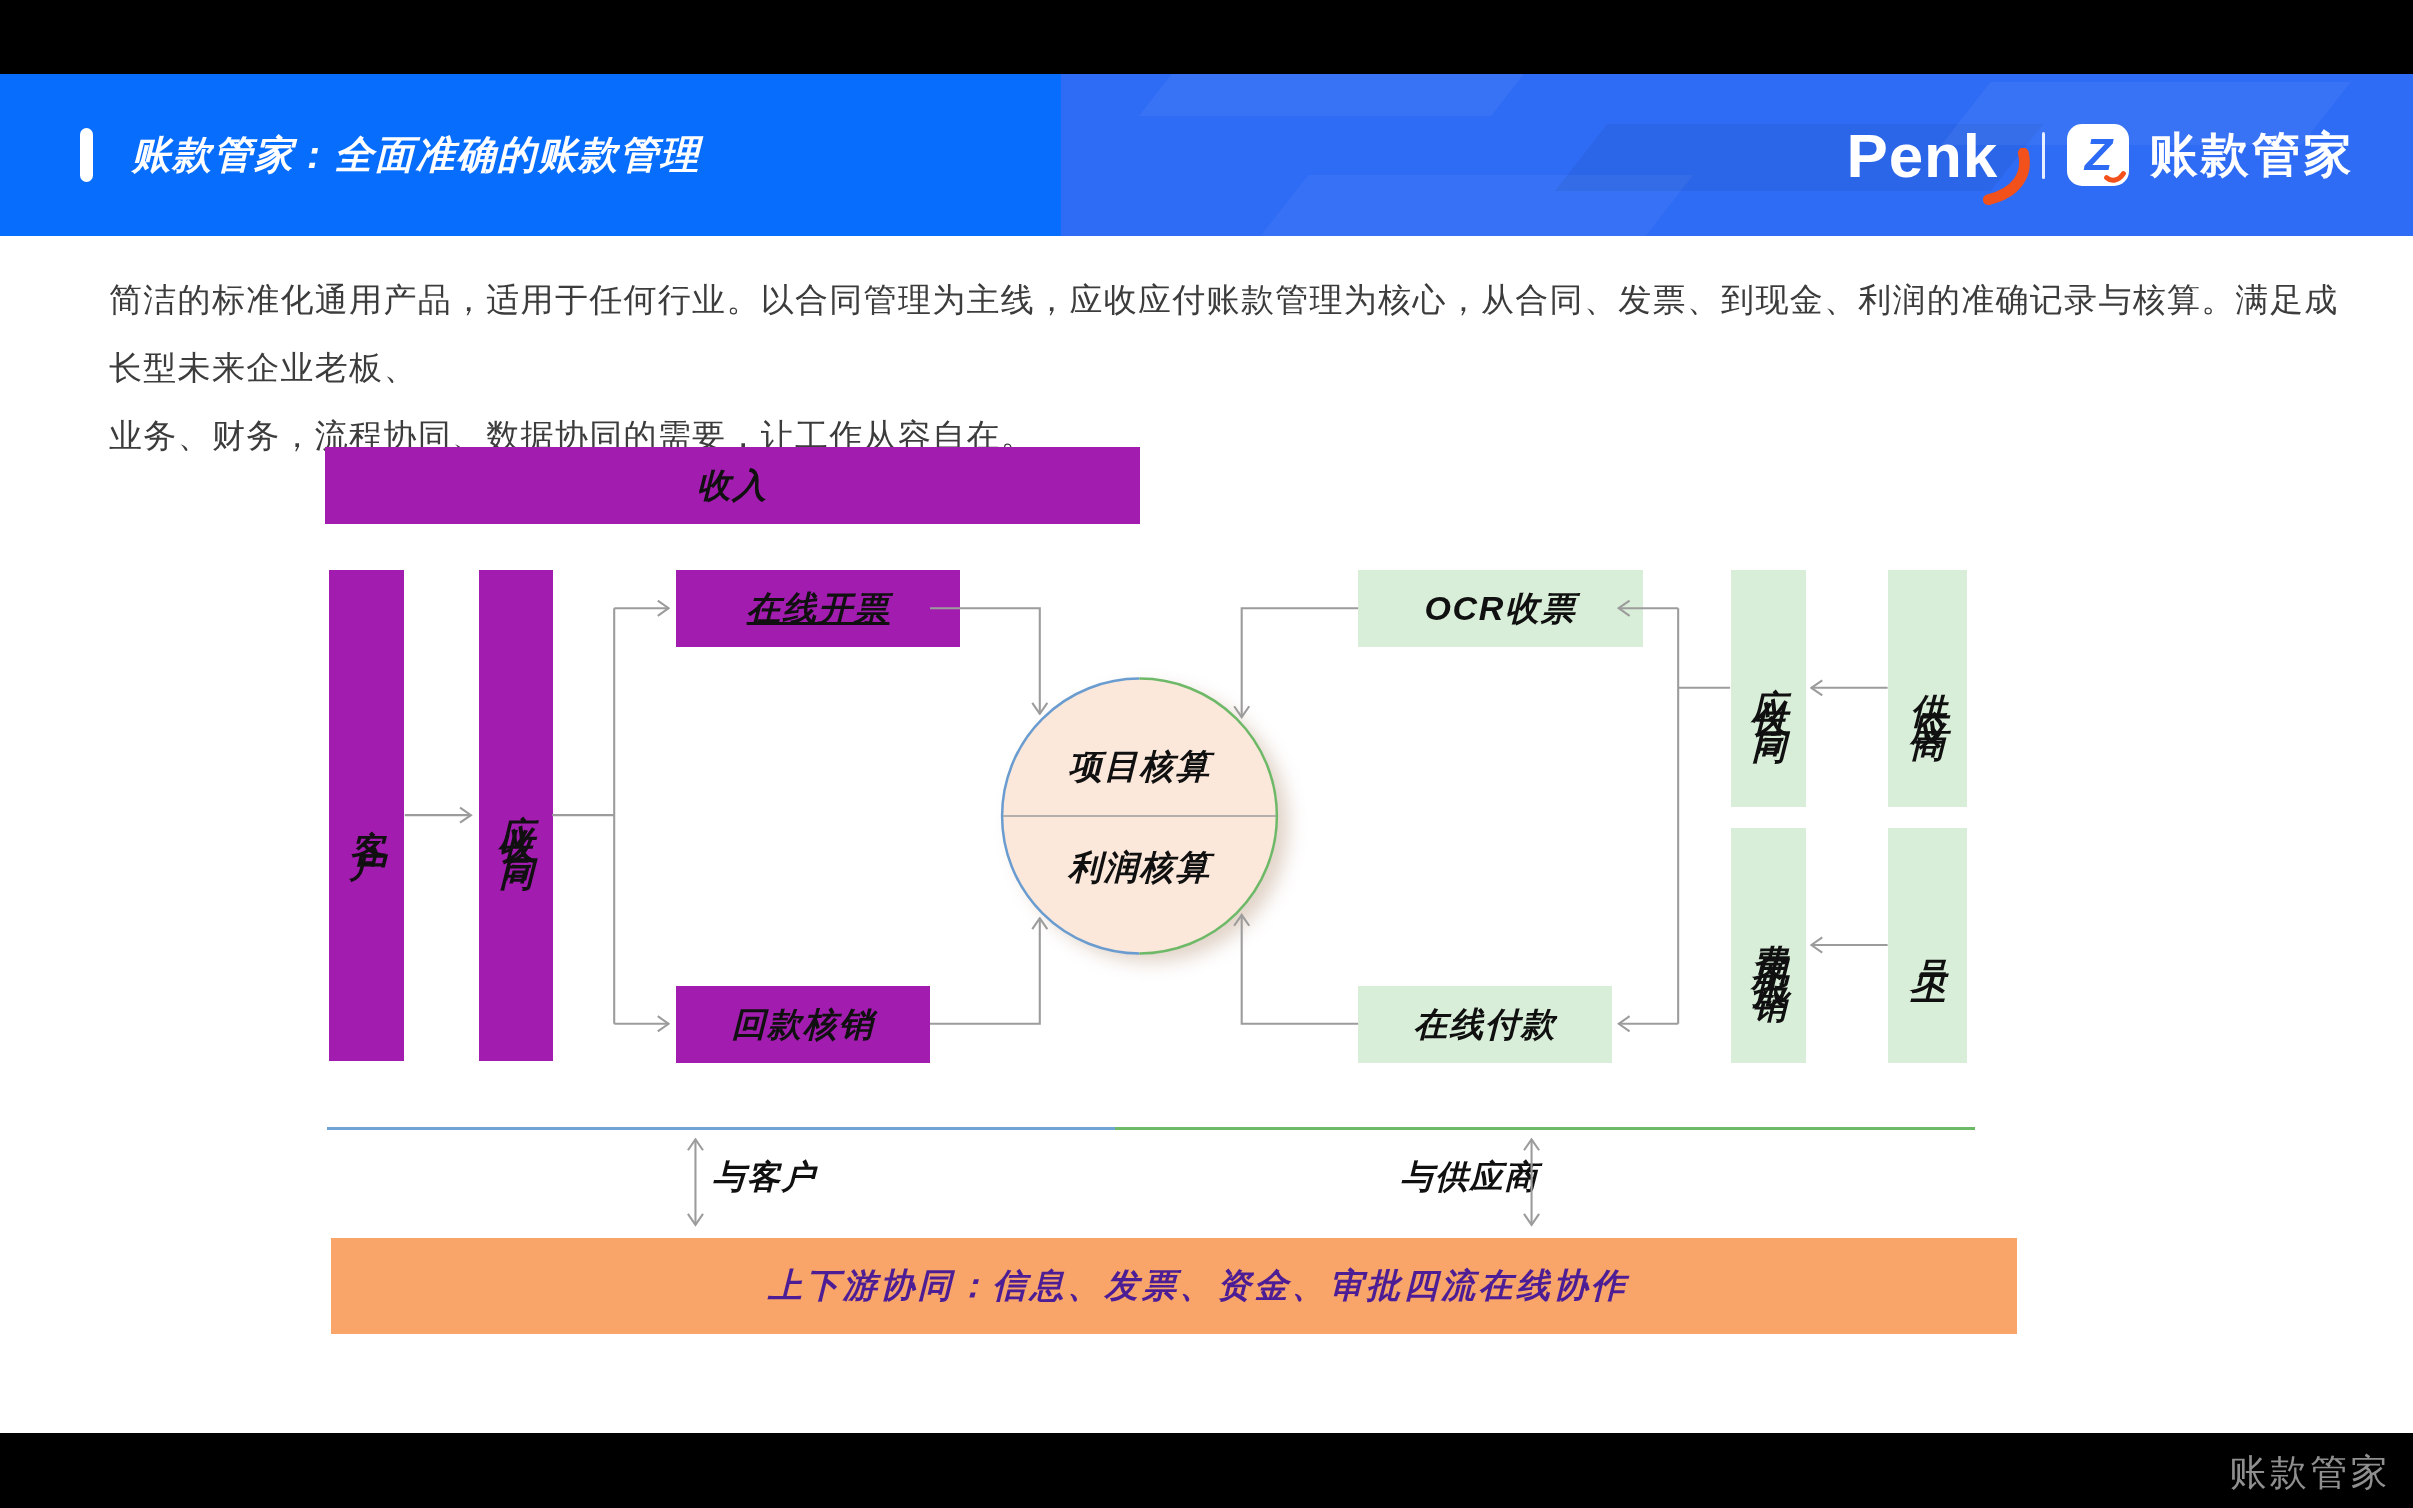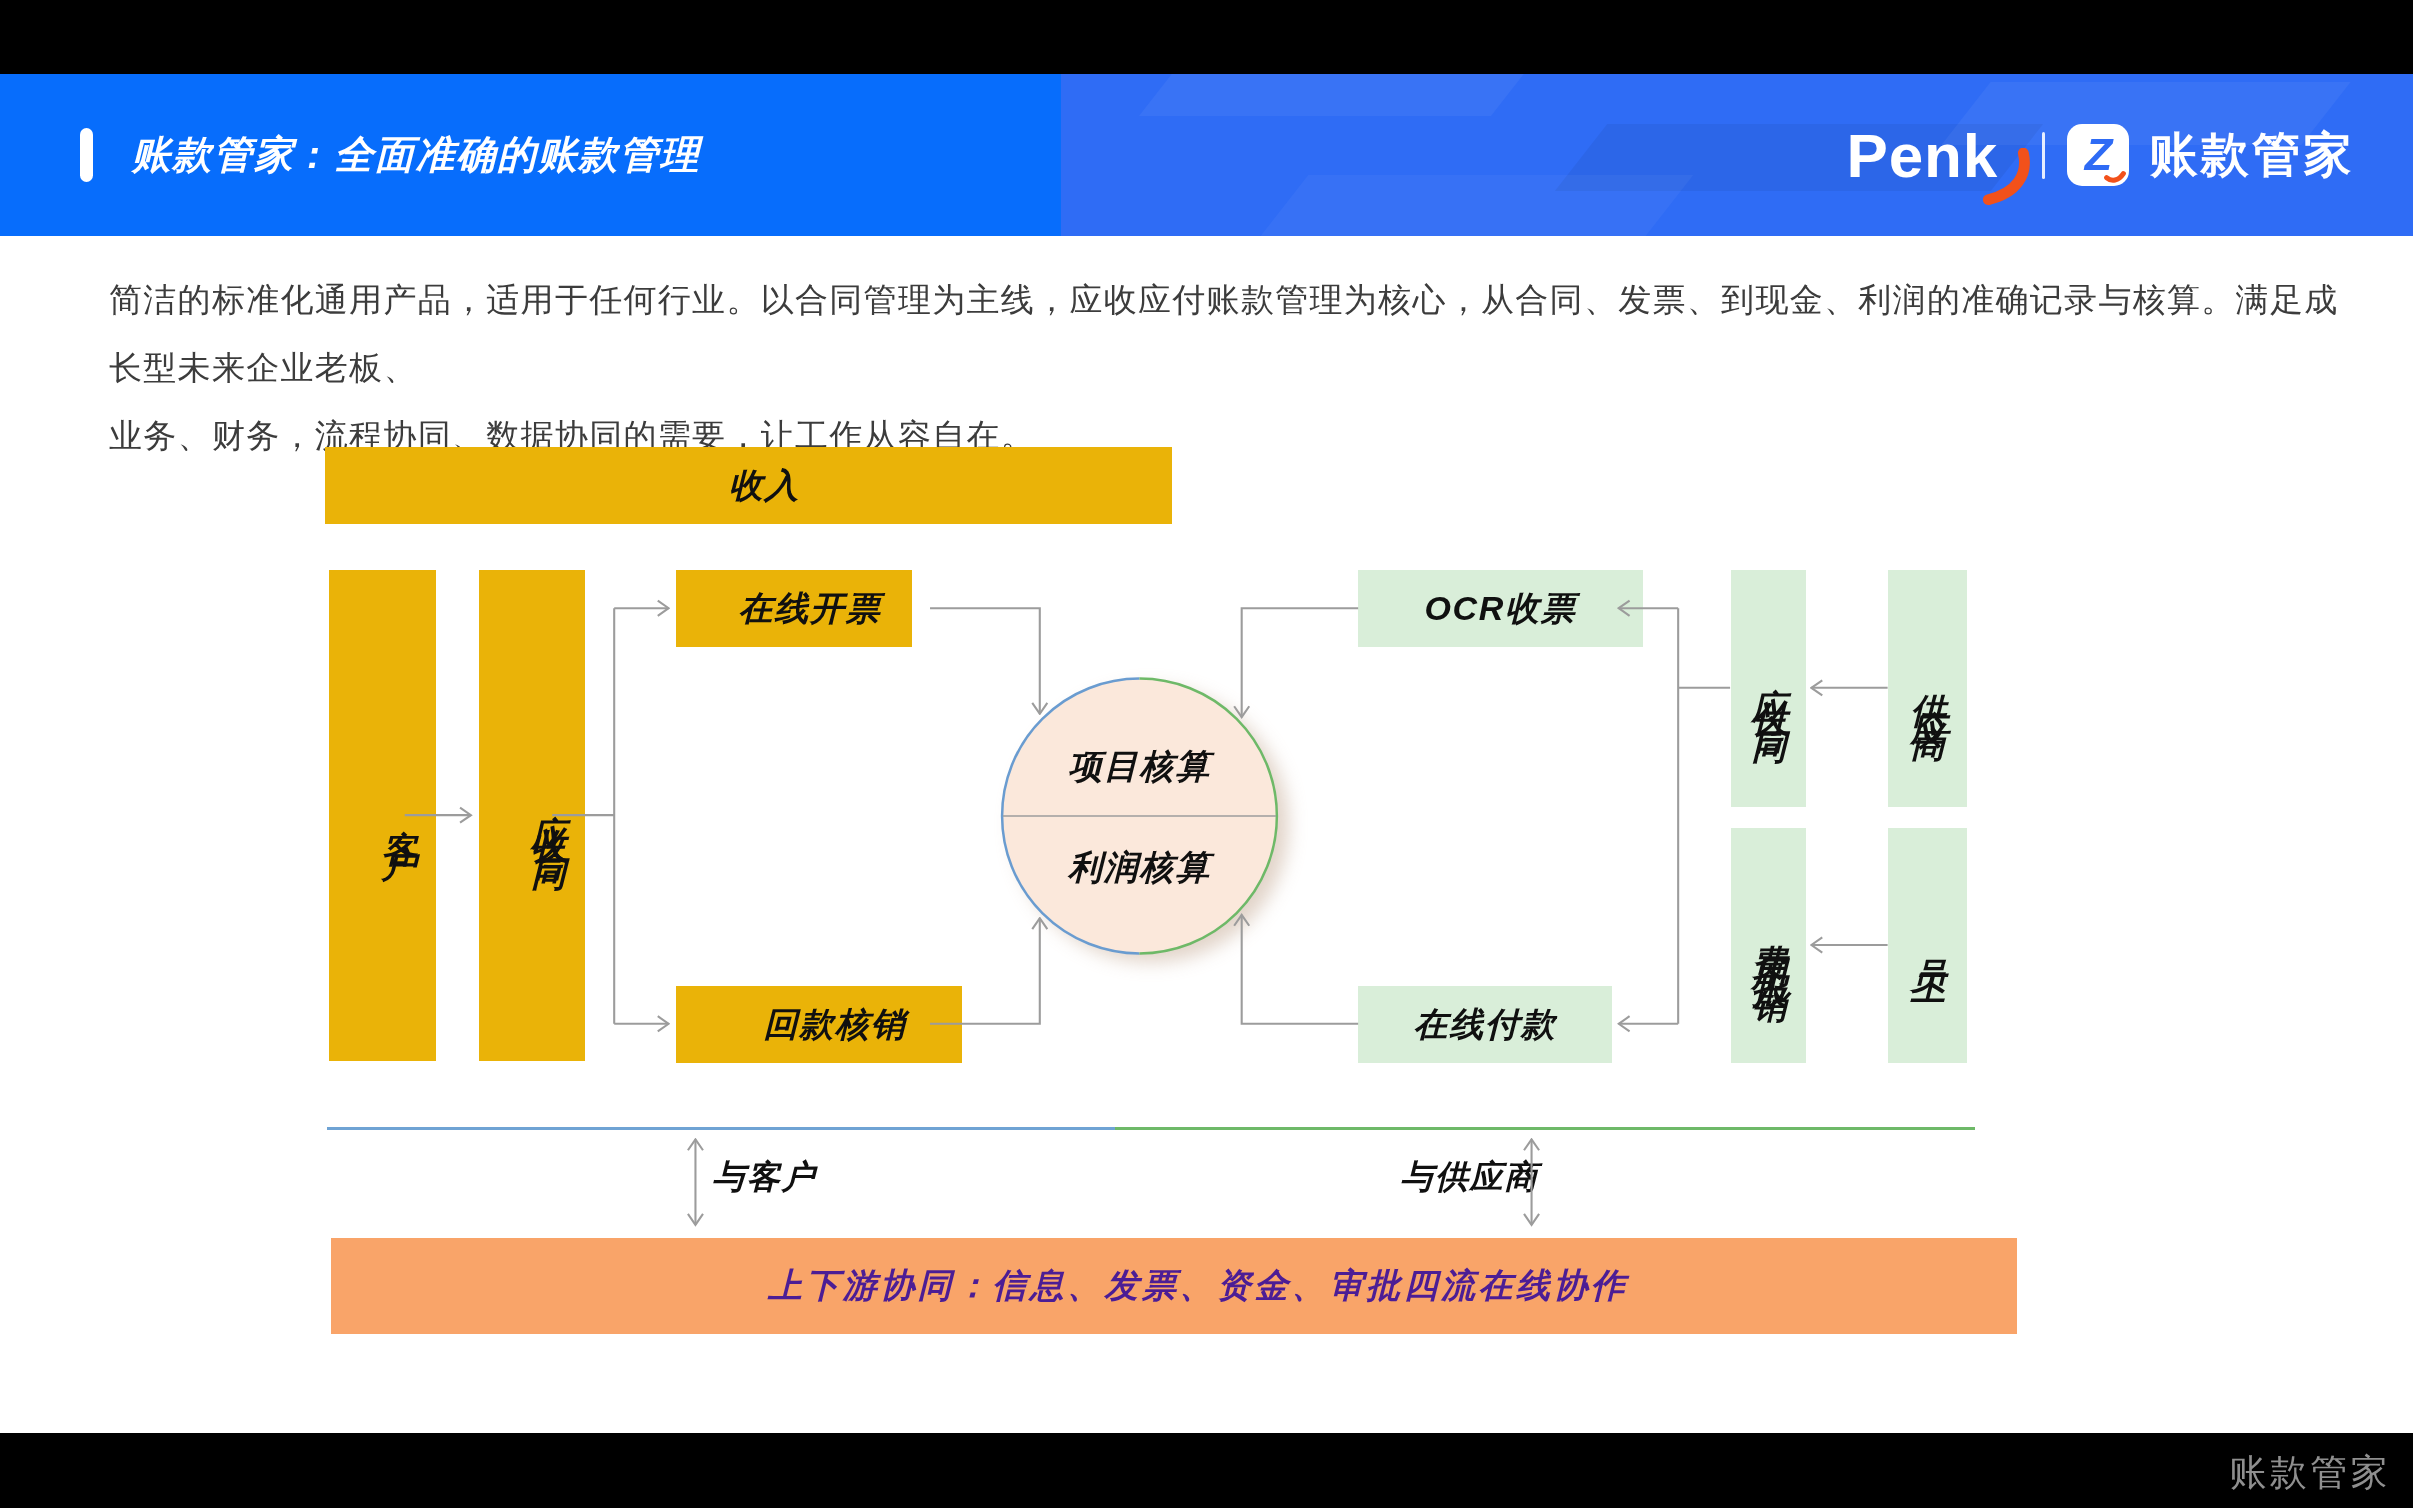--- a/index.html
+++ b/index.html
@@ -31,31 +31,31 @@
            display:flex;align-items:center;justify-content:center;}
   .z-letter{color:#2E6BF5;font-size:45px;font-weight:bold;font-style:italic;}
   .z-tail{position:absolute;right:3.4px;bottom:1.7px;}
   .logo-product{color:#fff;font-size:48px;font-weight:bold;margin-left:20px;letter-spacing:3.4px;white-space:nowrap;}
   
   .intro{position:absolute;left:109px;top:266px;width:2246px;color:#3C3C3C;font-size:33px;
          line-height:68px;letter-spacing:1.3px;}
   
   .node{position:absolute;display:flex;align-items:center;justify-content:center;
         font-weight:bold;font-style:italic;color:#101010;font-size:34px;letter-spacing:1.7px;}
-  .lav{background:#eab308;padding-left:32px;}
+  .lav{background:#a21caf;}
   .grn{background:#D9EED9;}
   .vtext{writing-mode:vertical-rl;text-orientation:upright;letter-spacing:15px;font-size:35px;}
   
   .bar-income{left:325px;top:447px;width:815px;height:77px;}
   .bar-expense{left:1201px;top:447px;width:825px;height:77px;}
   
   .col-customer{left:329px;top:570px;width:75px;height:491px;}
   .col-ar{left:479px;top:570px;width:74px;height:491px;}
   
-  .bx-invoice{left:676px;top:570px;width:204px;height:77px;}
+  .bx-invoice{left:676px;top:570px;width:284px;height:77px;text-decoration:underline;}
   .bx-writeoff{left:676px;top:986px;width:254px;height:77px;}
   .bx-ocr{left:1358px;top:570px;width:285px;height:77px;}
   .bx-pay{left:1358px;top:986px;width:254px;height:77px;}
   
   .col-ap{left:1731px;top:570px;width:75px;height:237px;}
   .col-supplier{left:1888px;top:570px;width:79px;height:237px;}
   .col-reimb{left:1731px;top:828px;width:75px;height:235px;}
   .col-employee{left:1888px;top:828px;width:79px;height:235px;}
   
   .circle-fill{position:absolute;left:1002px;top:679px;width:275px;height:275px;border-radius:50%;

